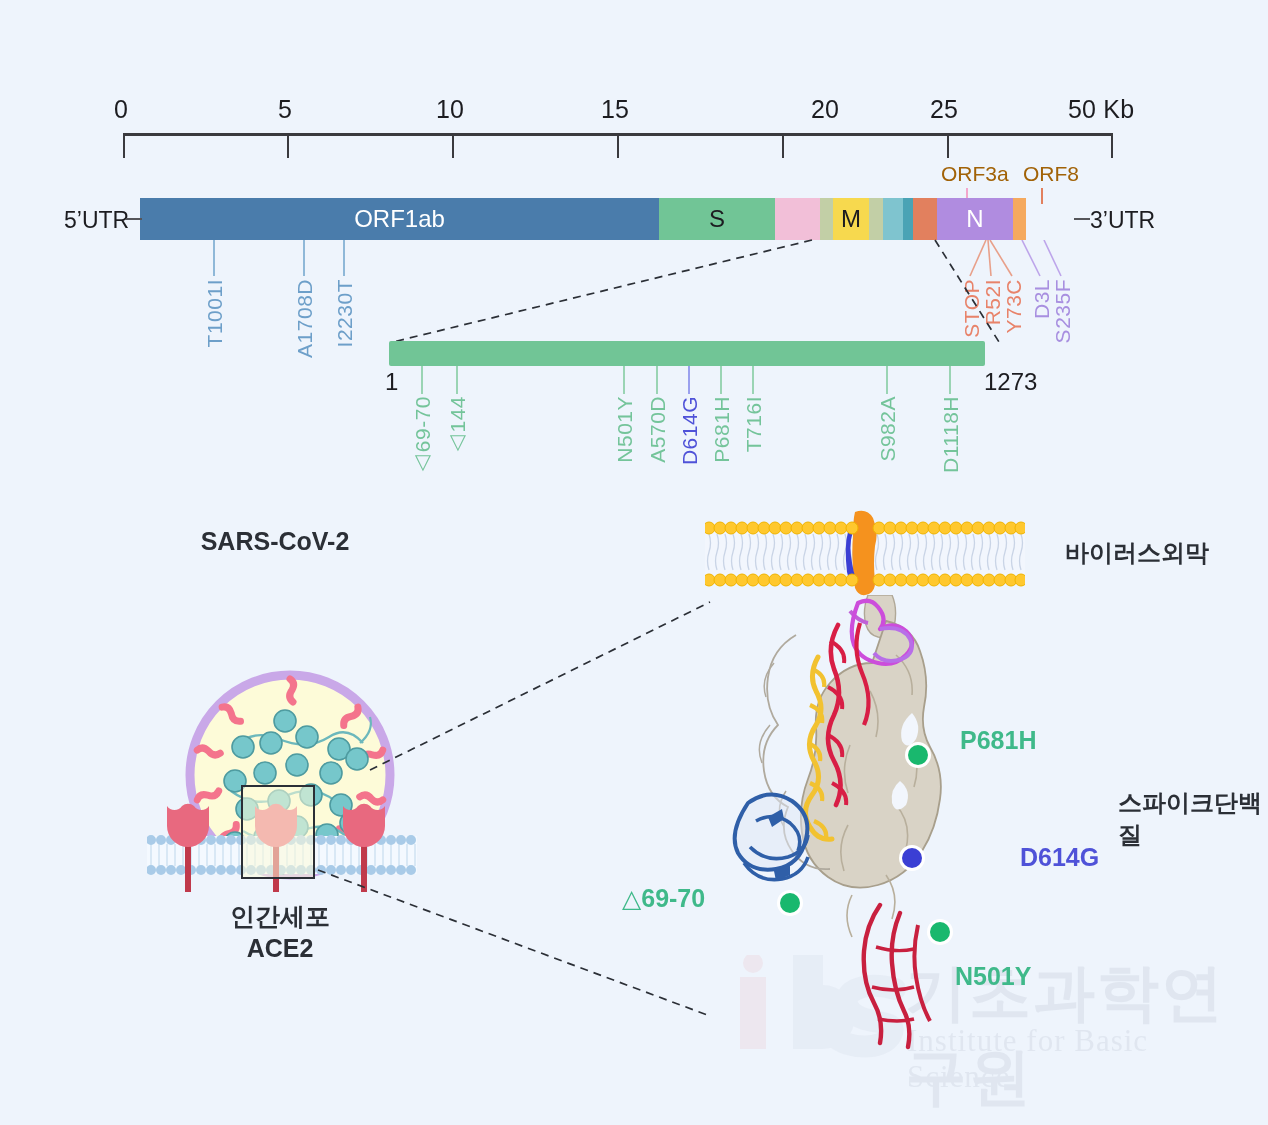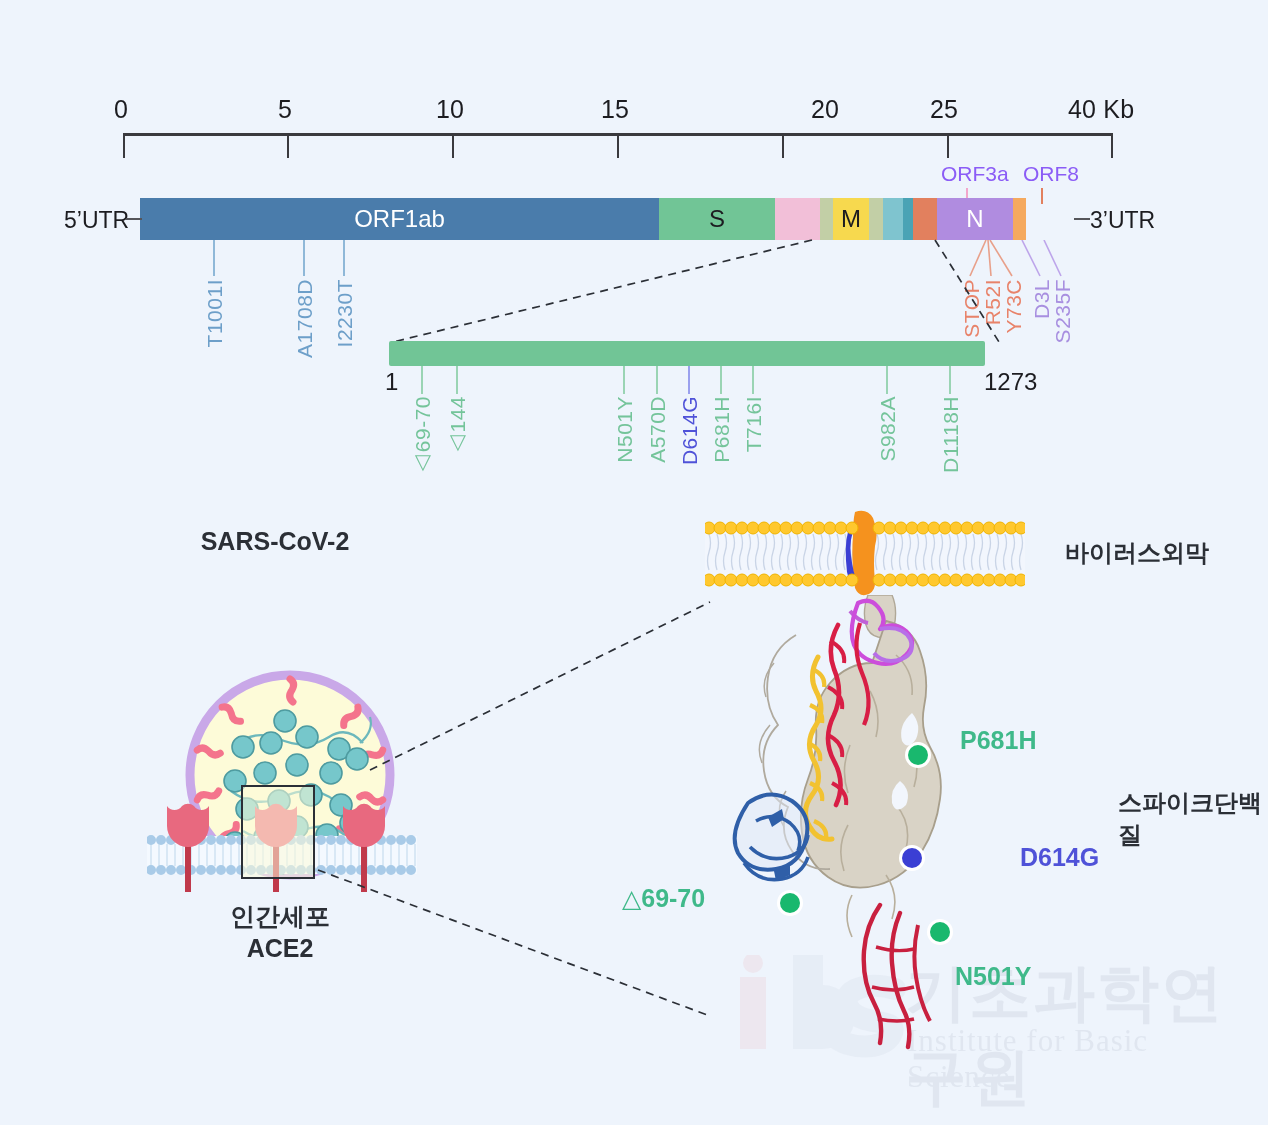--- a/index.html
+++ b/index.html
@@ -18,21 +18,21 @@
   .ruler-line{background:#3a3a3e;}
   .tick{background:#3a3a3e;width:2px;height:22px;position:absolute;top:0;}
 
   
   .seg{position:absolute;top:0;height:42px;}
   .seg-label{position:absolute;top:0;height:42px;display:flex;align-items:center;
              justify-content:center;font-size:24px;color:#1c1c20;width:100%;}
   .utr{font-size:23px;color:#1c1c20;}
   .dash-h{position:absolute;height:2px;background:#55555a;}
 
-  .orf-lab{font-size:21px;color:#8b5cf6;}
+  .orf-lab{font-size:21px;color:#a16207;}
   .leader{position:absolute;width:2px;}
 
   .mut{font-size:21px;letter-spacing:.5px;}
   .mut-orf1ab{color:#6d9fc9;}
   .mut-orf8{color:#e8836a;}
   .mut-n{color:#a88fe0;}
   .mut-s{color:#74c49a;}
   .mut-s-blue{color:#4f52d8;}
 
   .s-end{font-size:24px;color:#1c1c20;}
@@ -55,21 +55,21 @@
 
 <div class="stage">
 
   <div class="abs" style="left:0;top:0;width:1268px;height:160px;">
     <div class="abs ruler-num" style="left:114px;top:95px;">0</div>
     <div class="abs ruler-num" style="left:278px;top:95px;">5</div>
     <div class="abs ruler-num" style="left:436px;top:95px;">10</div>
     <div class="abs ruler-num" style="left:601px;top:95px;">15</div>
     <div class="abs ruler-num" style="left:766px;top:95px;margin-left:45px;">20</div>
     <div class="abs ruler-num" style="left:930px;top:95px;">25</div>
-    <div class="abs ruler-num" style="left:1068px;top:95px;">40 Kb</div>
+    <div class="abs ruler-num" style="left:1068px;top:95px;">50 Kb</div>
 
     <div class="abs ruler-line" style="left:123px;top:133px;width:990px;height:3px;"></div>
     <div class="abs" style="left:123px;top:136px;width:990px;height:22px;">
       <div class="tick" style="left:0px;"></div>
       <div class="tick" style="left:164px;"></div>
       <div class="tick" style="left:329px;"></div>
       <div class="tick" style="left:494px;"></div>
       <div class="tick" style="left:659px;"></div>
       <div class="tick" style="left:824px;"></div>
       <div class="tick" style="left:988px;"></div>

